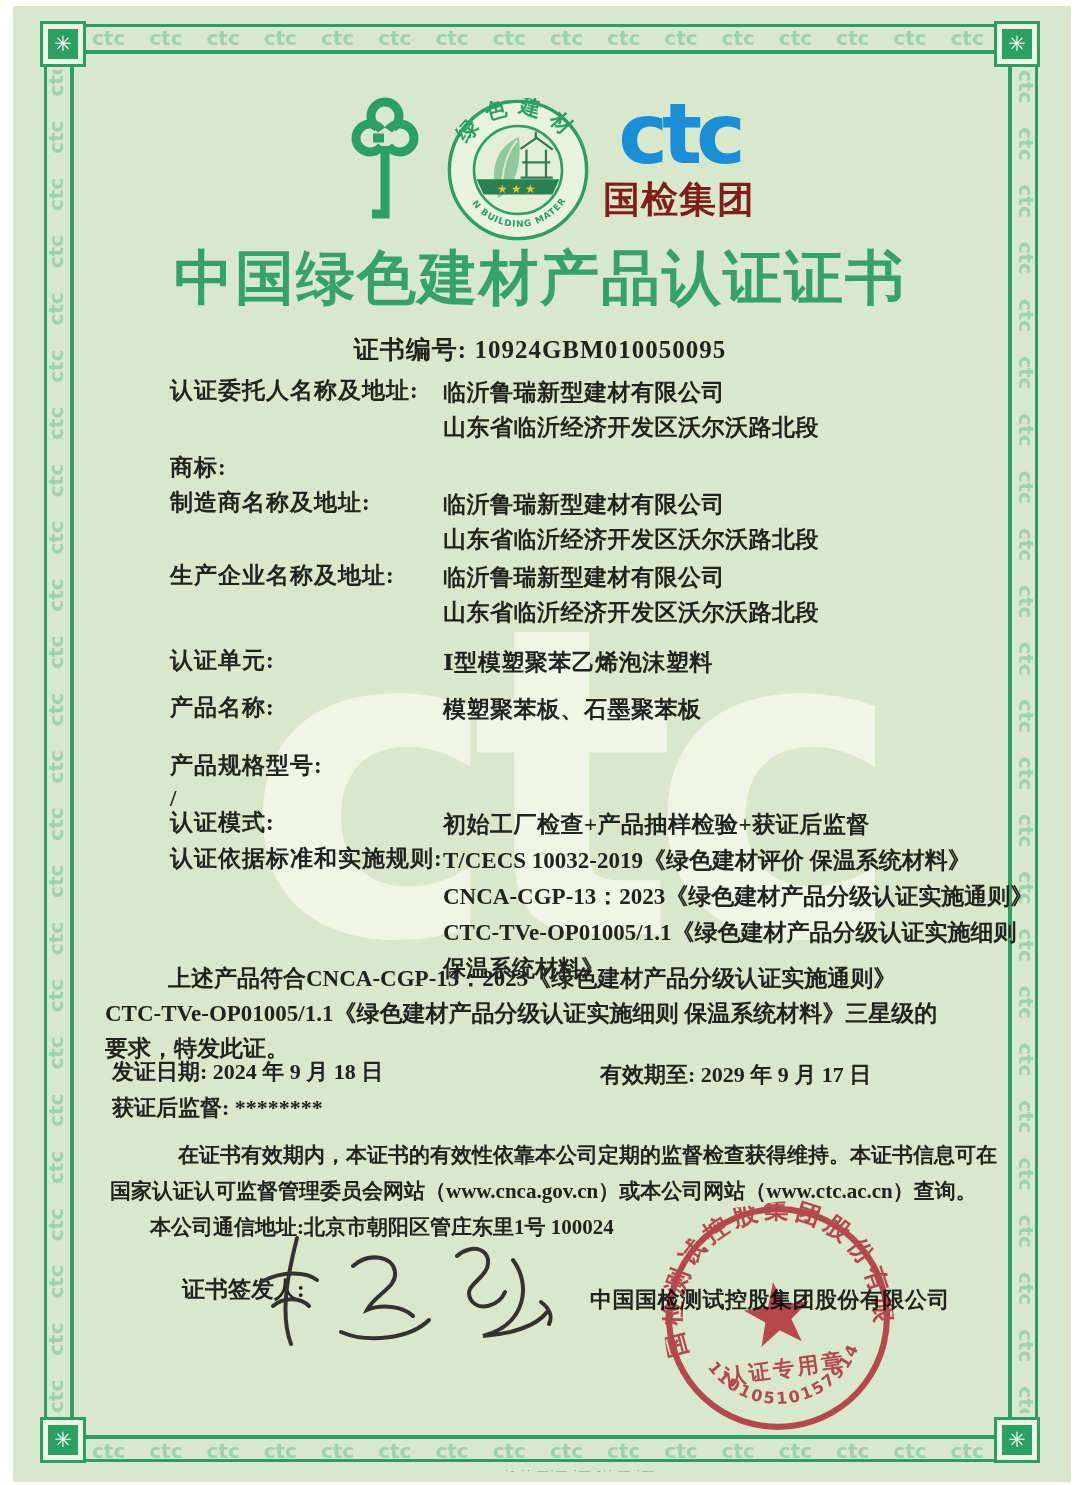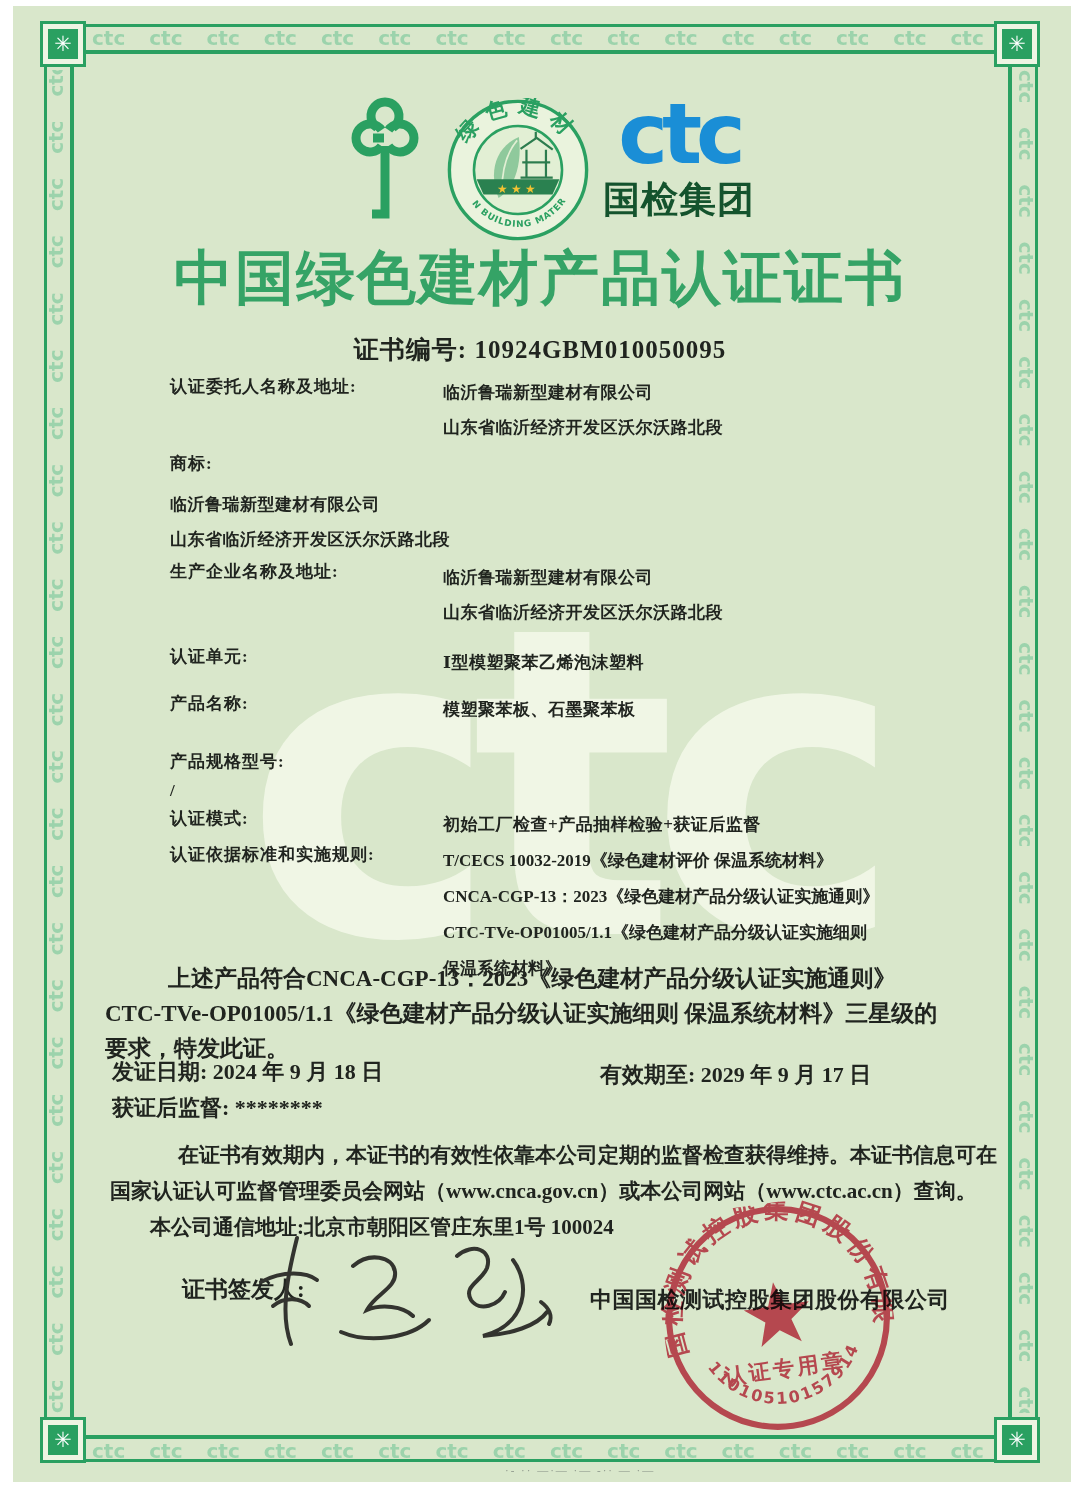--- a/index.html
+++ b/index.html
@@ -41,33 +41,33 @@
   
   .gp-logo{left:348px;top:92px;z-index:3;}
   .badge{left:446px;top:98px;z-index:3;}
   .ctcblock{left:594px;top:92px;z-index:3;width:170px;text-align:center;}
   .ctc-word{
     font-family:"DejaVu Sans",sans-serif;font-weight:900;font-size:84px;line-height:84px;
     letter-spacing:-6px;color:#1a8ed6;
   }
   .ctc-name{
     margin-top:4px;font-family:"DejaVu Sans",sans-serif;font-weight:900;font-size:37px;line-height:40px;
-    letter-spacing:1px;color:#14532d;
+    letter-spacing:1px;color:#7f1d1d;
   }
   
   .title{
     left:0;top:243px;width:1080px;text-align:center;z-index:3;
     font-size:59px;line-height:70px;font-weight:900;color:#35a366;letter-spacing:2px;
   }
   .certno{
     left:0;top:333px;width:1080px;text-align:center;z-index:3;
     font-size:25px;font-weight:700;letter-spacing:1px;
   }
   
-  .row{position:absolute;left:170px;width:850px;display:flex;z-index:3;font-size:17px;font-weight:700;}
+  .row{position:absolute;left:170px;width:850px;display:flex;z-index:3;font-size:23px;font-weight:700;}
   .lab{width:273px;flex:none;white-space:nowrap;letter-spacing:1px;}
   .val{flex:1;line-height:35px;white-space:nowrap;letter-spacing:0.5px;}
   .val.tight{line-height:36px;letter-spacing:0;}
   .textline{position:absolute;z-index:3;font-weight:700;white-space:nowrap;}
   .notice{font-size:21px;letter-spacing:0;}
   .sig-svg{left:245px;top:1232px;z-index:3;}
   .seal{
     left:663px;top:1203px;width:230px;height:230px;z-index:4;
     transform:rotate(-8deg);mix-blend-mode:multiply;opacity:0.92;
   }
@@ -154,20 +154,21 @@
   <div class="val">
       <div>临沂鲁瑞新型建材有限公司</div>
       <div>山东省临沂经济开发区沃尔沃路北段</div>
     </div>
 </div>
 <div class="row" style="top:452px;">
   <span class="lab">商标:</span>
   <div class="val"></div>
 </div>
 <div class="row" style="top:487px;">
+  <span class="lab">制造商名称及地址:</span>
   <div class="val">
       <div>临沂鲁瑞新型建材有限公司</div>
       <div>山东省临沂经济开发区沃尔沃路北段</div>
     </div>
 </div>
 <div class="row" style="top:560px;">
   <span class="lab">生产企业名称及地址:</span>
   <div class="val">
       <div>临沂鲁瑞新型建材有限公司</div>
       <div>山东省临沂经济开发区沃尔沃路北段</div>

